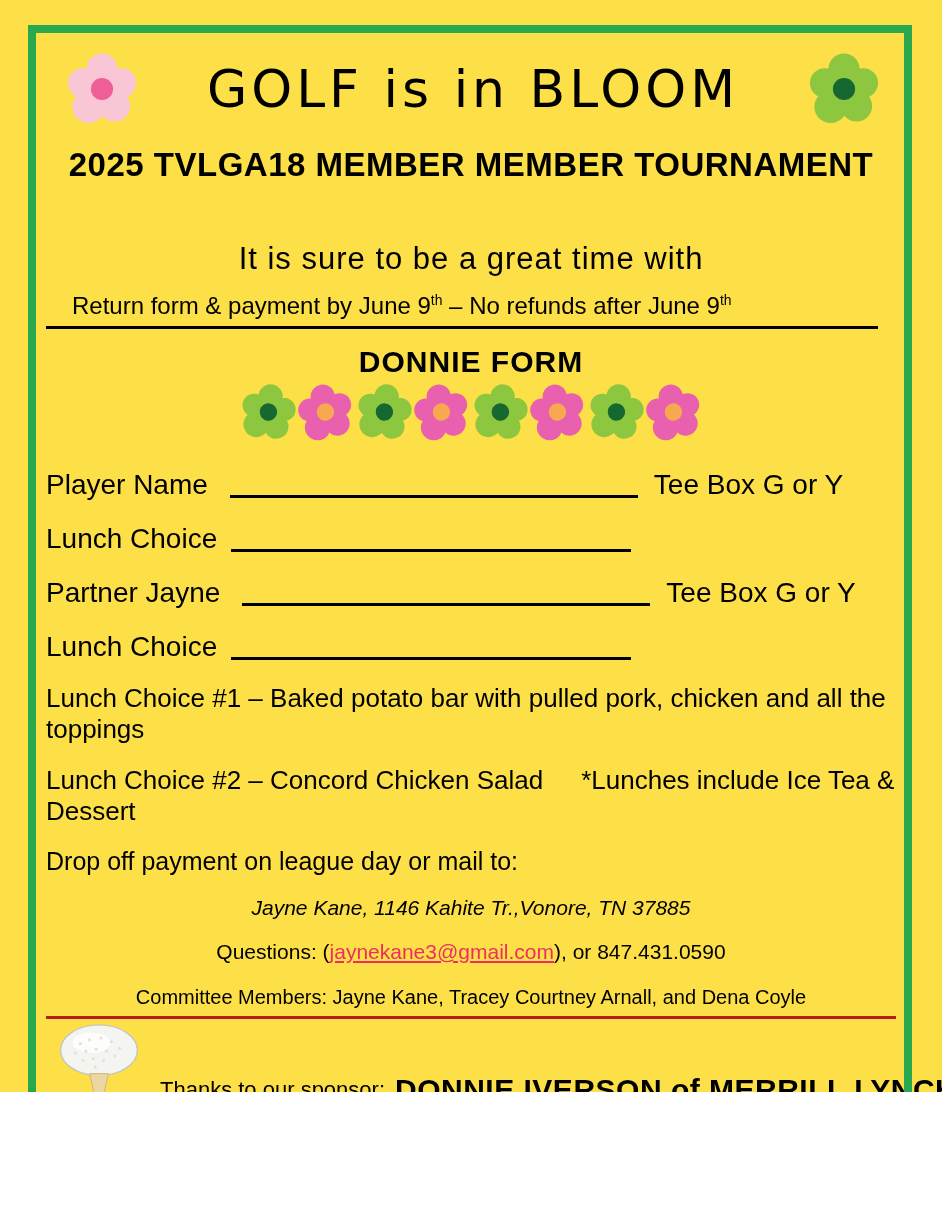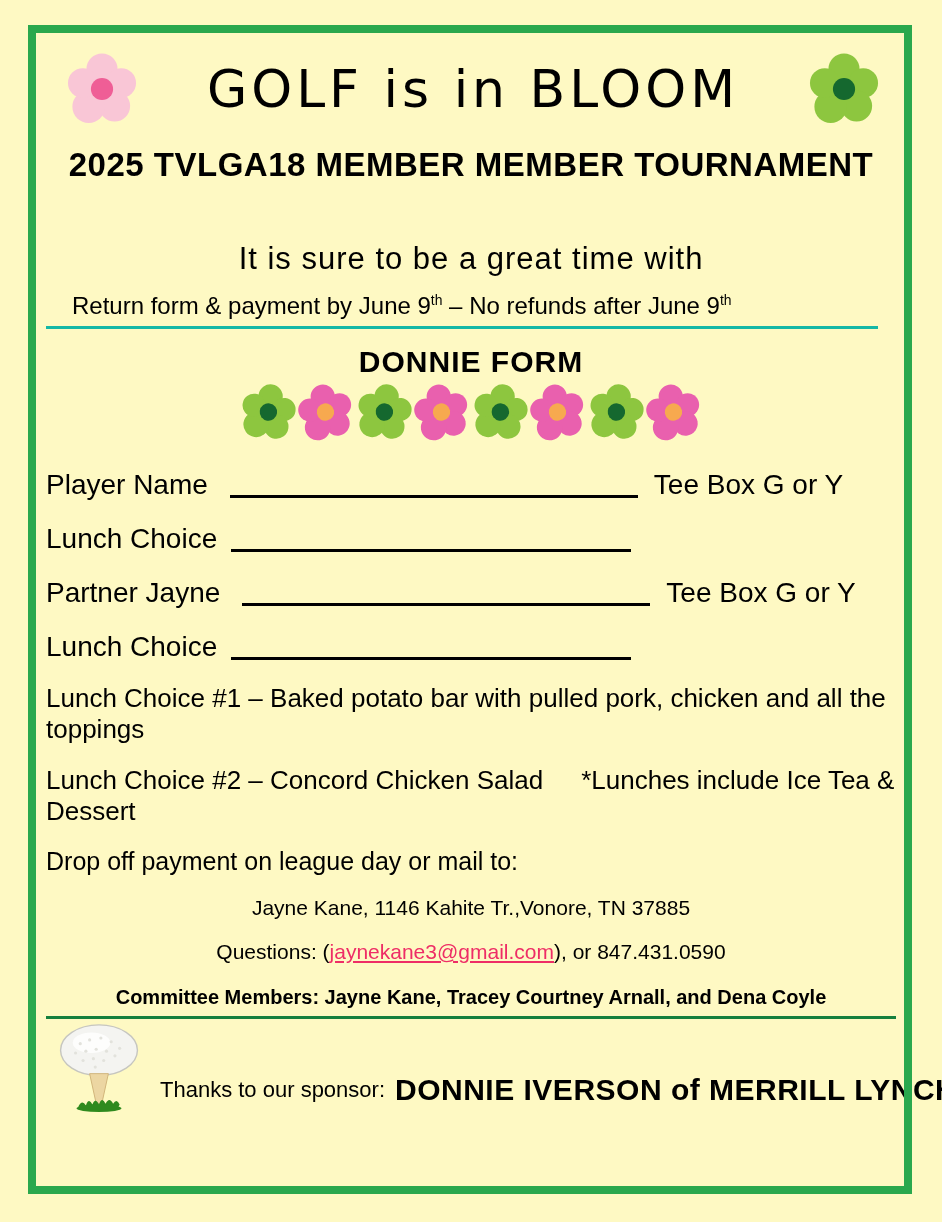--- a/index.html
+++ b/index.html
@@ -1,21 +1,21 @@
 <!DOCTYPE html>
 <html style="--border-green: #2aa84d; --flower-green: #8dc63f; --flower-green-center: #15682f; --flower-pink: #e960ae; --flower-pink-center: #f7a94f; --corner-pink: #f9c6d6; --corner-pink-center: #ef5e96; --email-pink: #ee2d66;"><head>
 <meta charset="utf-8">
 <style>
   * { box-sizing: border-box; margin: 0; padding: 0; }
   html, body { background: #ffffff; }
   .page {
     position: relative;
     width: 942px;
-    height: 1222px;
-    background: #fef9c3;
+    height: 1092px;
+    background: #fde047;
     font-family: "Liberation Sans", sans-serif;
     color: #000;
     overflow: hidden;
   }
   .frame {
     position: absolute;
     left: 28px; top: 25px;
     width: 884px; height: 1169px;
     border: 8px solid var(--border-green, #2aa84d);
     pointer-events: none;
@@ -81,21 +81,21 @@
     font-size: 24px;
     list-style: disc;
   }
   .bullets li { margin-bottom: 7px; padding-left: 6px; }
 
   
   .deadline {
     margin-top: 12px;
     font-size: 24px;
     padding: 0 0 6px 26px;
-    border-bottom: 3px solid #14b8a6;
+    border-bottom: 3px solid #000000;
     width: 832px;
   }
 
   
   .entry-heading {
     text-align: center;
     font-weight: bold;
     font-size: 30px;
     letter-spacing: 1px;
     margin-top: 16px;
@@ -124,34 +124,33 @@
   }
   .form-row.name-row .blank { width: 408px; }
   .form-row.lunch-row .blank { width: 400px; margin-left: 14px; }
   .form-row .tee { flex: none; margin-left: 16px; }
 
   
   .lunch-note { font-size: 26px; margin-top: 20px; }
   .lunch-note .extra { margin-left: 38px; }
 
   .dropoff { font-size: 25px; margin-top: 20px; }
-  .address { text-align: center; font-size: 21px; margin-top: 20px; }
+  .address { text-align: center; font-size: 21px; margin-top: 20px; font-style: italic; }
   .questions { text-align: center; font-size: 21px; margin-top: 20px; }
   .questions .email {
     color: var(--email-pink, #ee2d66);
     text-decoration: underline;
     cursor: pointer;
   }
   .committee {
     text-align: center;
     font-size: 20px;
     margin-top: 22px;
     padding-bottom: 7px;
-    border-bottom: 3px solid #15803d;
-    font-weight: bold;
+    border-bottom: 3px solid #b91c1c;
   }
 
   
   .sponsor-row {
     display: flex;
     align-items: flex-end;
     margin-top: 4px;
     padding-left: 6px;
   }
   .golf-icon svg { width: 94px; height: 90px; display: block; }

